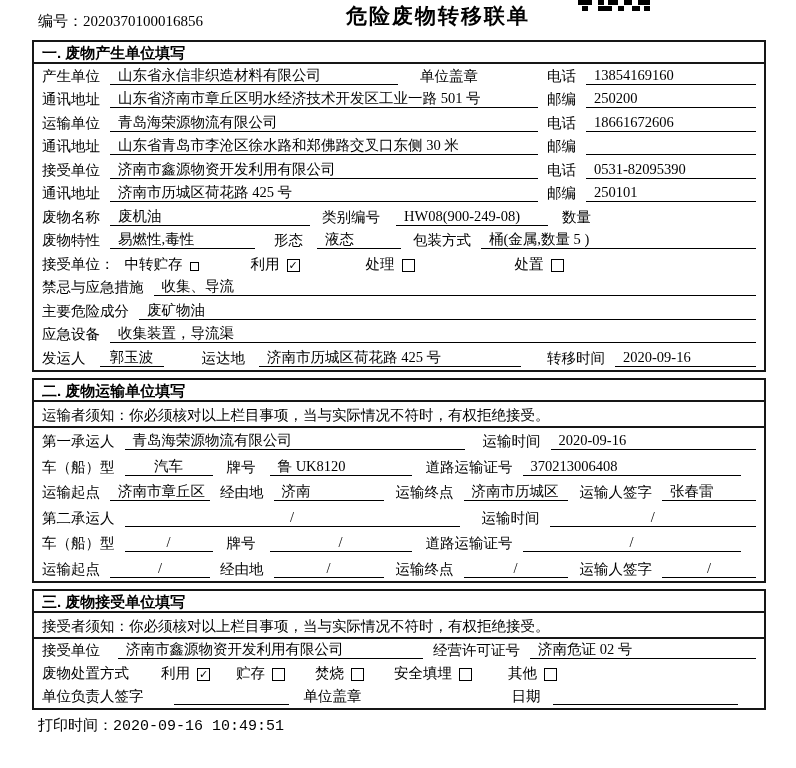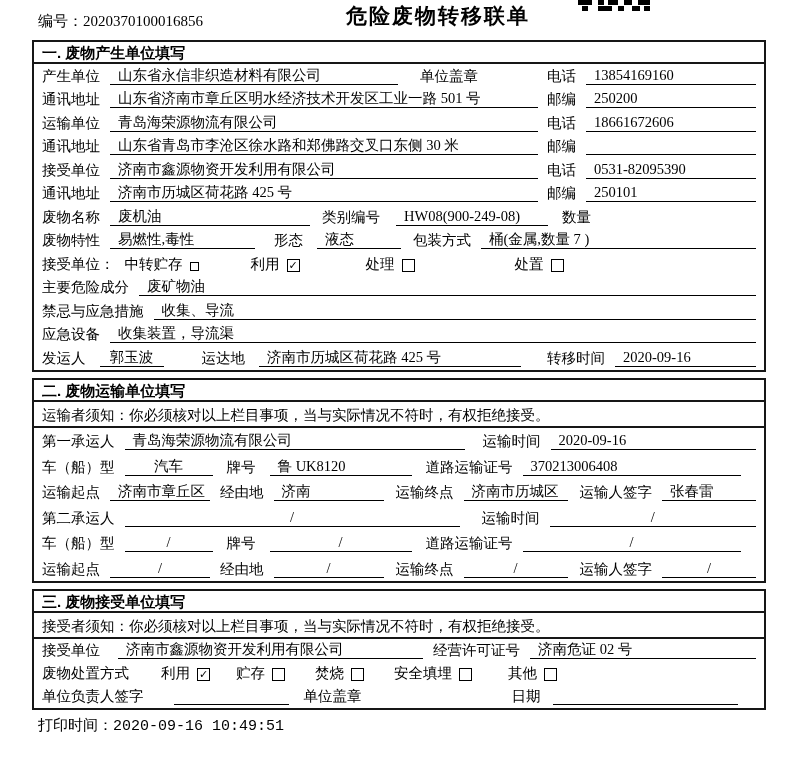--- a/index.html
+++ b/index.html
@@ -128,21 +128,21 @@
         <span class="ul" style="width:152px;margin-left:16px">HW08(900-249-08)</span>
         <span class="lb" style="margin-left:14px">数量</span>
       </div>
 
       <div class="row">
         <span class="lb">废物特性</span>
         <span class="ul" style="width:145px">易燃性,毒性</span>
         <span class="lb" style="margin-left:19px">形态</span>
         <span class="ul" style="width:84px;margin-left:14px">液态</span>
         <span class="lb" style="margin-left:12px">包装方式</span>
-        <span class="ul fill">桶(金属,数量 7 )</span>
+        <span class="ul fill">桶(金属,数量 5 )</span>
       </div>
 
       <div class="row">
         <span class="lb">接受单位：</span>
         <span class="ck" style="margin-left:10px">
             <span>中转贮存</span>
             <span class="bx sm"></span>
           </span>
         <span class="ck" style="margin-left:52px">
             <span>利用</span>
@@ -152,27 +152,27 @@
             <span>处理</span>
             <span class="bx"></span>
           </span>
         <span class="ck" style="margin-left:100px">
             <span>处置</span>
             <span class="bx"></span>
           </span>
       </div>
 
       <div class="row">
+        <span class="lb">禁忌与应急措施</span>
+        <span class="ul fill">收集、导流</span>
+      </div>
+
+      <div class="row">
         <span class="lb">主要危险成分</span>
         <span class="ul fill">废矿物油</span>
-      </div>
-
-      <div class="row">
-        <span class="lb">禁忌与应急措施</span>
-        <span class="ul fill">收集、导流</span>
       </div>
 
       <div class="row">
         <span class="lb">应急设备</span>
         <span class="ul fill">收集装置，导流渠</span>
       </div>
 
       <div class="row">
         <span class="lb">发运人</span>
         <span class="ul ctr" style="width:64px;margin-left:14px">郭玉波</span>

